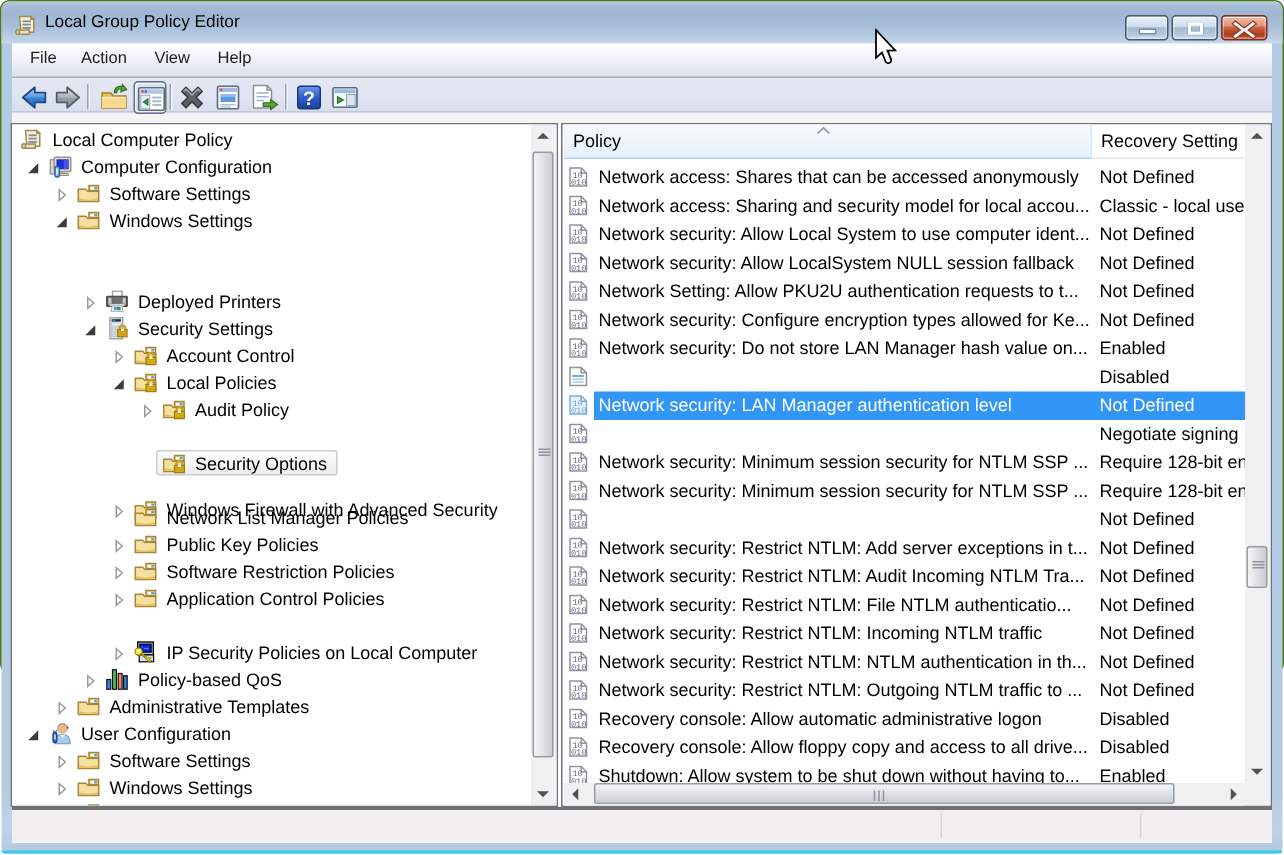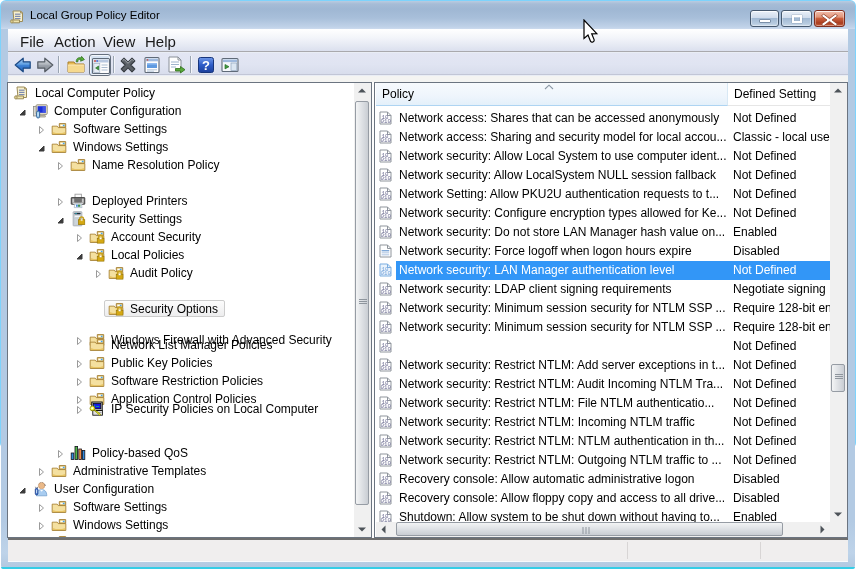--- a/index.html
+++ b/index.html
@@ -1,32 +1,32 @@
 <!DOCTYPE html>
 <html><head><meta charset="utf-8"><style>
 *{margin:0;padding:0;box-sizing:border-box}
 html,body{width:856px;height:570px;overflow:hidden;font-family:"Liberation Sans",sans-serif}
-#win{position:absolute;left:0;top:0;width:856px;height:448px;background:#7dd3fc;border-radius:6px 6px 5px 5px}
+#win{position:absolute;left:0;top:0;width:856px;height:448px;background:#4d7c0f;border-radius:6px 6px 5px 5px}
 .abs{position:absolute}
 #glass{left:1px;top:1px;width:854px;height:568px;border-radius:5px 5px 4px 4px;
  background:linear-gradient(180deg,#b3cae3 0,#b3cae3 520px,#bed3e9 552px,#b2c9e1 566px)}
 #gloss{left:1px;top:1px;width:854px;height:28px;border-radius:5px 5px 0 0;
  background:linear-gradient(180deg,#b9cce1 0,#a6bcd6 3px,#9fb7d3 8px,#a8bfda 17px,#c0d2e8 26px,#ccdbee 28px)}
 #edge{left:1px;top:567px;width:854px;height:2px;background:#35cde6;border-radius:0 0 4px 4px}
 #title{left:30px;top:9px;font-size:11.5px;color:#000}
 #wicon{left:9px;top:9px}
 .wbtn{top:10px;height:17px;border:1px solid #45586e;border-radius:3px;
  box-shadow:inset 0 1px 0 rgba(255,255,255,.7),inset 0 0 0 1px rgba(255,255,255,.35);
  background:linear-gradient(180deg,#e9f0f8 0,#d0dcec 45%,#a2bad4 50%,#b8cce0 85%,#cddcea 100%)}
 #bclose{border-color:#7e2d1e;
  background:linear-gradient(180deg,#f4beac 0,#e09579 40%,#cb5f3c 50%,#a93d20 80%,#c8603a 100%)}
 #client{left:8px;top:29px;width:840px;height:533px;background:#e9edf5}
 #menubar{left:8px;top:29px;width:840px;height:23px;
  background:linear-gradient(180deg,#ffffff 0,#f3f5fa 40%,#dbe0ee 100%);border-bottom:1px solid #a9a9ad}
-.mi{position:absolute;top:33px;font-size:15px;color:#1a1a1a}
+.mi{position:absolute;top:33px;font-size:11px;color:#1a1a1a}
 #toolbar{left:8px;top:53px;width:840px;height:22px;
  background:linear-gradient(180deg,#e3e6f3 0,#e0e4f2 55%,#d8ddec 100%);border-bottom:1px solid #c2c6d6}
 #filler{left:8px;top:76px;width:840px;height:6px;background:#f4f4f2}
 .tbi{position:absolute;top:55px;width:20px;height:20px}
 .tsep{position:absolute;top:56px;width:1px;height:17px;background:#9aa4b2;box-shadow:1px 0 0 #f4f6fa}
 #tbtn{left:89px;top:54px;width:22px;height:22px;border:1px solid #66707e;border-radius:3px;
  background:linear-gradient(180deg,#d9e5f3,#c2d5eb);box-shadow:inset 0 0 0 1px rgba(255,255,255,.7)}
 #lpane{left:7px;top:82px;width:365px;height:456px;border:1px solid #6b7480;background:#fff}
 #rpane{left:374px;top:82px;width:474px;height:456px;border:1px solid #6b7480;background:#fff}
 #gapw{left:372px;top:82px;width:2px;height:456px;background:#fdfdfd}
@@ -222,34 +222,20 @@
         <span class="tic" style="left:43px"><svg width="16" height="16" viewBox="0 0 16 16">
             <path d="M8.3 2.6 h6.4 v3.6 h-6.4 z" fill="#e9cf7e" stroke="#a8843c" stroke-width="1"></path>
             <rect x="9.4" y="3.7" width="4.2" height="1.5" fill="#ffffff"></rect>
             <rect x="11.8" y="3.7" width="1.8" height="1.5" fill="#4aa3e8"></rect>
             <path d="M1.2 5.2 L6.2 5.2 L7.4 6.6 L14.8 6.6 L14.8 13.4 L1.2 13.4 Z" fill="#eccd72" stroke="#a8843c" stroke-width="1"></path>
             <path d="M1.8 5.8 L6 5.8 L7.1 7.2 L14.2 7.2 L14.2 12.8 L1.8 12.8 Z" fill="#f4e0a0"></path>
             <path d="M1.8 11.2 c4 1.2 8.4 1.2 12.4 0 V12.8 H1.8 Z" fill="#e4bd55"></path>
           </svg></span>
         <span class="ttx" style="left:65px">Windows Settings</span>
       </div>
-<div class="trow" style="top:73px">
-        <span class="ar" style="left:46px"><svg width="12" height="12" viewBox="0 0 12 12">
-            <path d="M4.5 2.5 L8.5 6 L4.5 9.5 Z" fill="none" stroke="#9a9a9a" stroke-width="1"></path>
-          </svg></span>
-        <span class="tic" style="left:62px"><svg width="16" height="16" viewBox="0 0 16 16">
-            <path d="M8.3 2.6 h6.4 v3.6 h-6.4 z" fill="#e9cf7e" stroke="#a8843c" stroke-width="1"></path>
-            <rect x="9.4" y="3.7" width="4.2" height="1.5" fill="#ffffff"></rect>
-            <rect x="11.8" y="3.7" width="1.8" height="1.5" fill="#4aa3e8"></rect>
-            <path d="M1.2 5.2 L6.2 5.2 L7.4 6.6 L14.8 6.6 L14.8 13.4 L1.2 13.4 Z" fill="#eccd72" stroke="#a8843c" stroke-width="1"></path>
-            <path d="M1.8 5.8 L6 5.8 L7.1 7.2 L14.2 7.2 L14.2 12.8 L1.8 12.8 Z" fill="#f4e0a0"></path>
-            <path d="M1.8 11.2 c4 1.2 8.4 1.2 12.4 0 V12.8 H1.8 Z" fill="#e4bd55"></path>
-          </svg></span>
-        <span class="ttx" style="left:84px">Name Resolution Policy</span>
-      </div>
 <div class="trow" style="top:109px">
         <span class="ar" style="left:46px"><svg width="12" height="12" viewBox="0 0 12 12">
             <path d="M4.5 2.5 L8.5 6 L4.5 9.5 Z" fill="none" stroke="#9a9a9a" stroke-width="1"></path>
           </svg></span>
         <span class="tic" style="left:62px"><svg width="16" height="16" viewBox="0 0 16 16">
             <rect x="5" y="1.2" width="6.4" height="4.5" fill="#fcfcfc" stroke="#a0a0a0" stroke-width="0.9"></rect>
             <rect x="1.2" y="4.5" width="13.6" height="6.8" rx="0.5" fill="#5a5a5a" stroke="#3a3a3a" stroke-width="0.8"></rect>
             <rect x="2.2" y="5.5" width="2.2" height="4.6" fill="#c8c8c8"></rect>
             <rect x="11.6" y="5.5" width="2.2" height="4.6" fill="#c8c8c8"></rect>
             <path d="M4.8 5 h6.8 v4 h-6.8 z" fill="#6e6e6e"></path>
@@ -286,21 +272,21 @@
             <rect x="9.4" y="3.7" width="4.2" height="1.5" fill="#ffffff"></rect>
             <rect x="11.8" y="3.7" width="1.8" height="1.5" fill="#4aa3e8"></rect>
             <path d="M1.2 5.2 L6.2 5.2 L7.4 6.6 L14.8 6.6 L14.8 13.4 L1.2 13.4 Z" fill="#eccd72" stroke="#a8843c" stroke-width="1"></path>
             <path d="M1.8 5.8 L6 5.8 L7.1 7.2 L14.2 7.2 L14.2 12.8 L1.8 12.8 Z" fill="#f4e0a0"></path>
             <path d="M1.8 11.2 c4 1.2 8.4 1.2 12.4 0 V12.8 H1.8 Z" fill="#e4bd55"></path>
             <path d="M9.6 9.3 V8.4 a2 2 0 0 1 4 0 V9.3" fill="none" stroke="#c9a21e" stroke-width="1.6"></path>
             <rect x="8.3" y="9.3" width="6.6" height="4.8" fill="#e3b417" stroke="#9a7a0a" stroke-width="0.8"></rect>
             <rect x="10.6" y="8.9" width="2" height="1.9" fill="#ffffff"></rect>
             <path d="M8.6 10.6 h6 M8.6 11.8 h6 M8.6 13 h6" stroke="#c89d10" stroke-width="0.7"></path>
           </svg></span>
-        <span class="ttx" style="left:103px">Account Security</span>
+        <span class="ttx" style="left:103px">Account Control</span>
       </div>
 <div class="trow" style="top:163px">
         <span class="ar" style="left:65px"><svg width="12" height="12" viewBox="0 0 12 12">
             <path d="M9 4 L9 9 L4 9 Z" fill="#3c3c3c" stroke="#3c3c3c"></path>
           </svg></span>
         <span class="tic" style="left:81px"><svg width="16" height="16" viewBox="0 0 16 16">
             <path d="M8.3 2.6 h6.4 v3.6 h-6.4 z" fill="#e9cf7e" stroke="#a8843c" stroke-width="1"></path>
             <rect x="9.4" y="3.7" width="4.2" height="1.5" fill="#ffffff"></rect>
             <rect x="11.8" y="3.7" width="1.8" height="1.5" fill="#4aa3e8"></rect>
             <path d="M1.2 5.2 L6.2 5.2 L7.4 6.6 L14.8 6.6 L14.8 13.4 L1.2 13.4 Z" fill="#eccd72" stroke="#a8843c" stroke-width="1"></path>
@@ -407,21 +393,21 @@
         <span class="tic" style="left:81px"><svg width="16" height="16" viewBox="0 0 16 16">
             <path d="M8.3 2.6 h6.4 v3.6 h-6.4 z" fill="#e9cf7e" stroke="#a8843c" stroke-width="1"></path>
             <rect x="9.4" y="3.7" width="4.2" height="1.5" fill="#ffffff"></rect>
             <rect x="11.8" y="3.7" width="1.8" height="1.5" fill="#4aa3e8"></rect>
             <path d="M1.2 5.2 L6.2 5.2 L7.4 6.6 L14.8 6.6 L14.8 13.4 L1.2 13.4 Z" fill="#eccd72" stroke="#a8843c" stroke-width="1"></path>
             <path d="M1.8 5.8 L6 5.8 L7.1 7.2 L14.2 7.2 L14.2 12.8 L1.8 12.8 Z" fill="#f4e0a0"></path>
             <path d="M1.8 11.2 c4 1.2 8.4 1.2 12.4 0 V12.8 H1.8 Z" fill="#e4bd55"></path>
           </svg></span>
         <span class="ttx" style="left:103px">Application Control Policies</span>
       </div>
-<div class="trow" style="top:317px">
+<div class="trow" style="top:343px">
         <span class="ar" style="left:65px"><svg width="12" height="12" viewBox="0 0 12 12">
             <path d="M4.5 2.5 L8.5 6 L4.5 9.5 Z" fill="none" stroke="#9a9a9a" stroke-width="1"></path>
           </svg></span>
         <span class="tic" style="left:81px"><svg width="16" height="16" viewBox="0 0 16 16">
             <rect x="2.8" y="1" width="10.4" height="8.6" fill="#c8c8c8" stroke="#000000" stroke-width="0.9"></rect>
             <rect x="4.2" y="2.4" width="7.6" height="5.4" fill="#1414e8" stroke="#000" stroke-width="0.7"></rect>
             <path d="M5.2 4.4 h1 M6.8 5.4 h3.4" stroke="#12a88a" stroke-width="1"></path>
             <rect x="3.8" y="9.6" width="9.6" height="4.6" fill="#e0e0e0" stroke="#000000" stroke-width="0.8"></rect>
             <path d="M9.6 11 h3 v1 h-3 z" fill="#a8a8a8"></path>
             <circle cx="3.4" cy="7.4" r="2.4" fill="#f8f83a" stroke="#8a8a00" stroke-width="0.8"></circle>
@@ -528,21 +514,21 @@
         </svg></div>
  </div>
  <div class="abs" id="header"></div>
  <div class="abs" id="hpolicy">
       <span style="position:absolute;left:6px;top:4px">Policy</span>
    <svg width="10" height="6" viewBox="0 0 10 6" style="position:absolute;left:168px;top:1px">
         <path d="M1 5 L5 1.2 L9 5" fill="none" stroke="#8a97a5" stroke-width="1.1"></path>
       </svg>
     </div>
  <div class="abs" id="hsetting">
-      <span style="position:absolute;left:6px;top:4px;white-space:nowrap">Defined Setting</span>
+      <span style="position:absolute;left:6px;top:4px;white-space:nowrap">Recovery Setting</span>
     </div>
  <div class="abs" id="listclip">
       <div class="lrow" style="top:3px">
         <span class="lic"><svg width="13" height="14" viewBox="0 0 13 14">
             <path d="M1 1 L8.5 1 L12 4.5 L12 13 L1 13 Z" fill="#ffffff" stroke="#8f959c" stroke-width="1"></path>
             <path d="M8.5 1 L8.5 4.5 L12 4.5" fill="none" stroke="#8f959c" stroke-width="1"></path>
             <text x="2.6" y="7.6" font-family="Liberation Mono, monospace" font-size="5.8" fill="#6a6a90">10</text>
             <text x="1.6" y="12.4" font-family="Liberation Mono, monospace" font-size="5.8" fill="#6a6a90">010</text>
           </svg></span>
         <span class="ltx">Network access: Shares that can be accessed anonymously</span>
@@ -609,41 +595,39 @@
         <span class="lvl">Enabled</span>
       </div>
 <div class="lrow" style="top:136px">
         <span class="lic"><svg width="13" height="14" viewBox="0 0 13 14">
             <path d="M1 1 L8.5 1 L12 4.5 L12 13 L1 13 Z" fill="#ffffff" stroke="#8f959c" stroke-width="1"></path>
             <path d="M8.5 1 L8.5 4.5 L12 4.5" fill="none" stroke="#8f959c" stroke-width="1"></path>
             <rect x="2.6" y="6" width="7.6" height="1.4" fill="#7fa8d8"></rect>
             <rect x="2.6" y="8.2" width="7.6" height="1.2" fill="#b8cce6"></rect>
             <rect x="2.6" y="10.2" width="7.6" height="1.2" fill="#b8cce6"></rect>
           </svg></span>
-        <span class="ltx">Network security: Force logoff when logon hours expire</span>
         <span class="lvl">Disabled</span>
       </div>
 <div class="lrow sel" style="top:155px">
         <span class="lic"><svg width="13" height="14" viewBox="0 0 13 14">
             <path d="M1 1 L8.5 1 L12 4.5 L12 13 L1 13 Z" fill="#eaf3fc" stroke="#7aade0" stroke-width="1"></path>
             <path d="M8.5 1 L8.5 4.5 L12 4.5" fill="none" stroke="#7aade0" stroke-width="1"></path>
             <text x="2.6" y="7.6" font-family="Liberation Mono, monospace" font-size="5.8" fill="#6f9fd8">10</text>
             <text x="1.6" y="12.4" font-family="Liberation Mono, monospace" font-size="5.8" fill="#6f9fd8">010</text>
           </svg></span>
         <span class="ltx">Network security: LAN Manager authentication level</span>
         <span class="lvl">Not Defined</span>
       </div>
 <div class="lrow" style="top:174px">
         <span class="lic"><svg width="13" height="14" viewBox="0 0 13 14">
             <path d="M1 1 L8.5 1 L12 4.5 L12 13 L1 13 Z" fill="#ffffff" stroke="#8f959c" stroke-width="1"></path>
             <path d="M8.5 1 L8.5 4.5 L12 4.5" fill="none" stroke="#8f959c" stroke-width="1"></path>
             <text x="2.6" y="7.6" font-family="Liberation Mono, monospace" font-size="5.8" fill="#6a6a90">10</text>
             <text x="1.6" y="12.4" font-family="Liberation Mono, monospace" font-size="5.8" fill="#6a6a90">010</text>
           </svg></span>
-        <span class="ltx">Network security: LDAP client signing requirements</span>
         <span class="lvl">Negotiate signing</span>
       </div>
 <div class="lrow" style="top:193px">
         <span class="lic"><svg width="13" height="14" viewBox="0 0 13 14">
             <path d="M1 1 L8.5 1 L12 4.5 L12 13 L1 13 Z" fill="#ffffff" stroke="#8f959c" stroke-width="1"></path>
             <path d="M8.5 1 L8.5 4.5 L12 4.5" fill="none" stroke="#8f959c" stroke-width="1"></path>
             <text x="2.6" y="7.6" font-family="Liberation Mono, monospace" font-size="5.8" fill="#6a6a90">10</text>
             <text x="1.6" y="12.4" font-family="Liberation Mono, monospace" font-size="5.8" fill="#6a6a90">010</text>
           </svg></span>
         <span class="ltx">Network security: Minimum session security for NTLM SSP ...</span>

